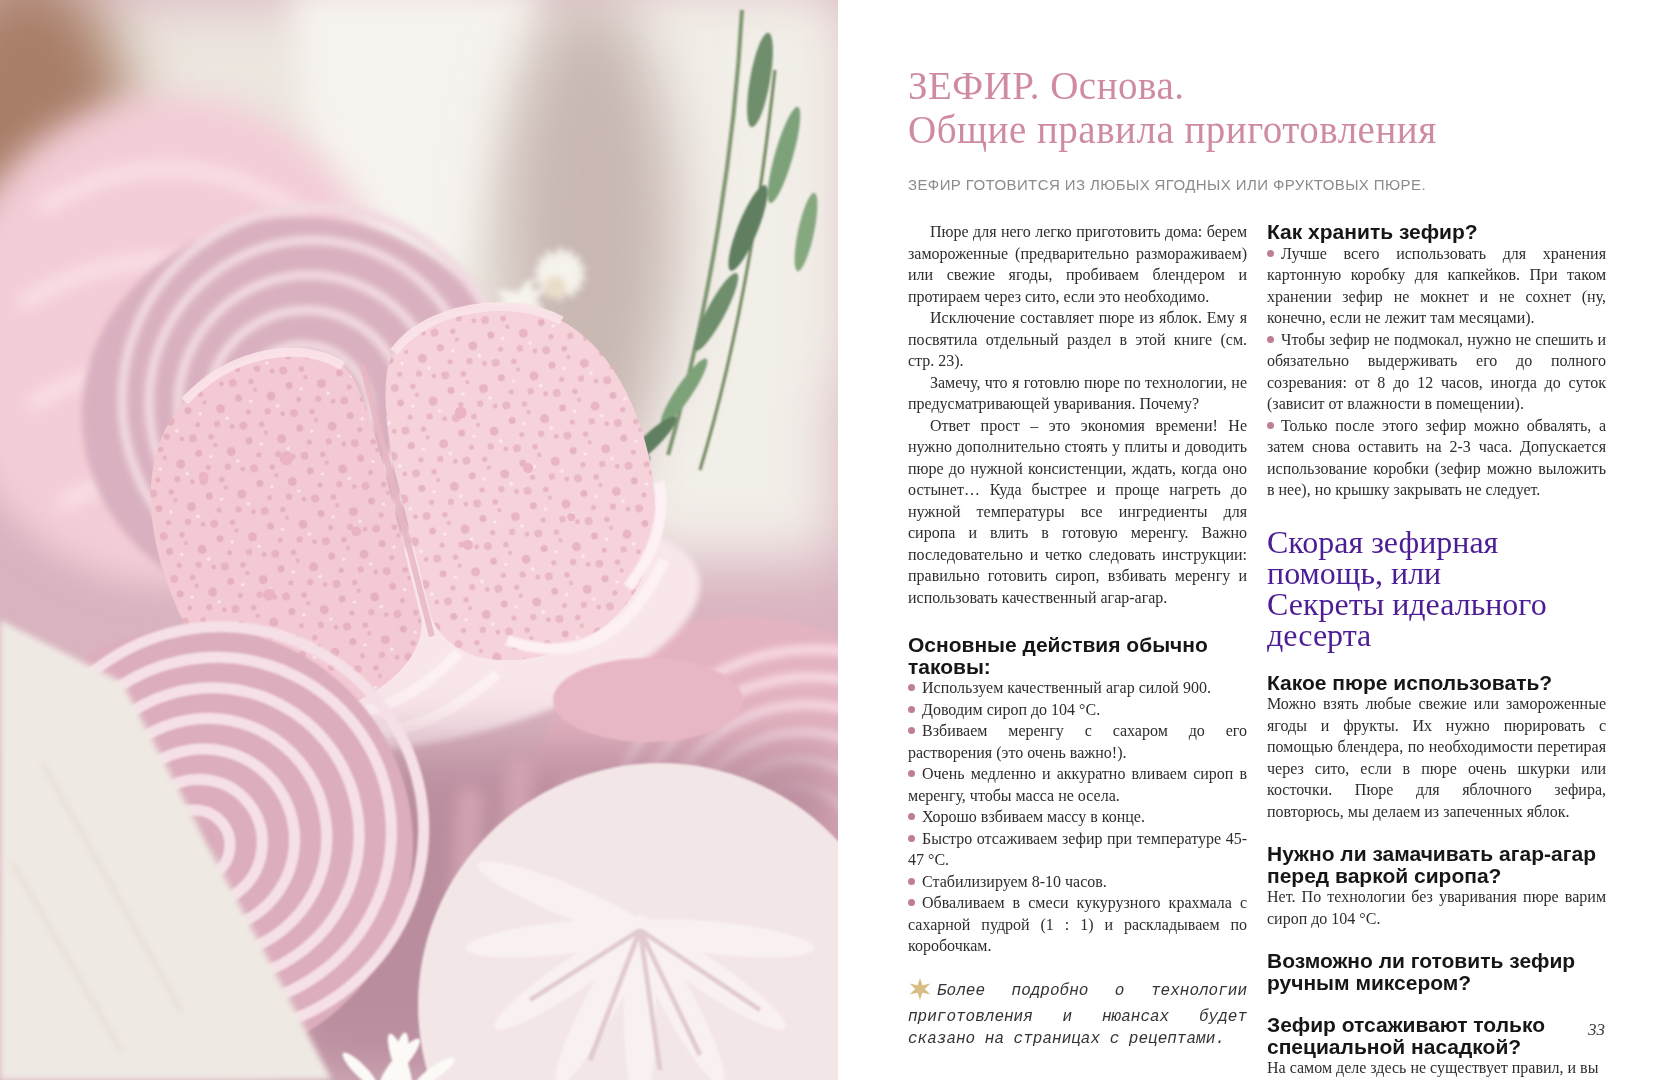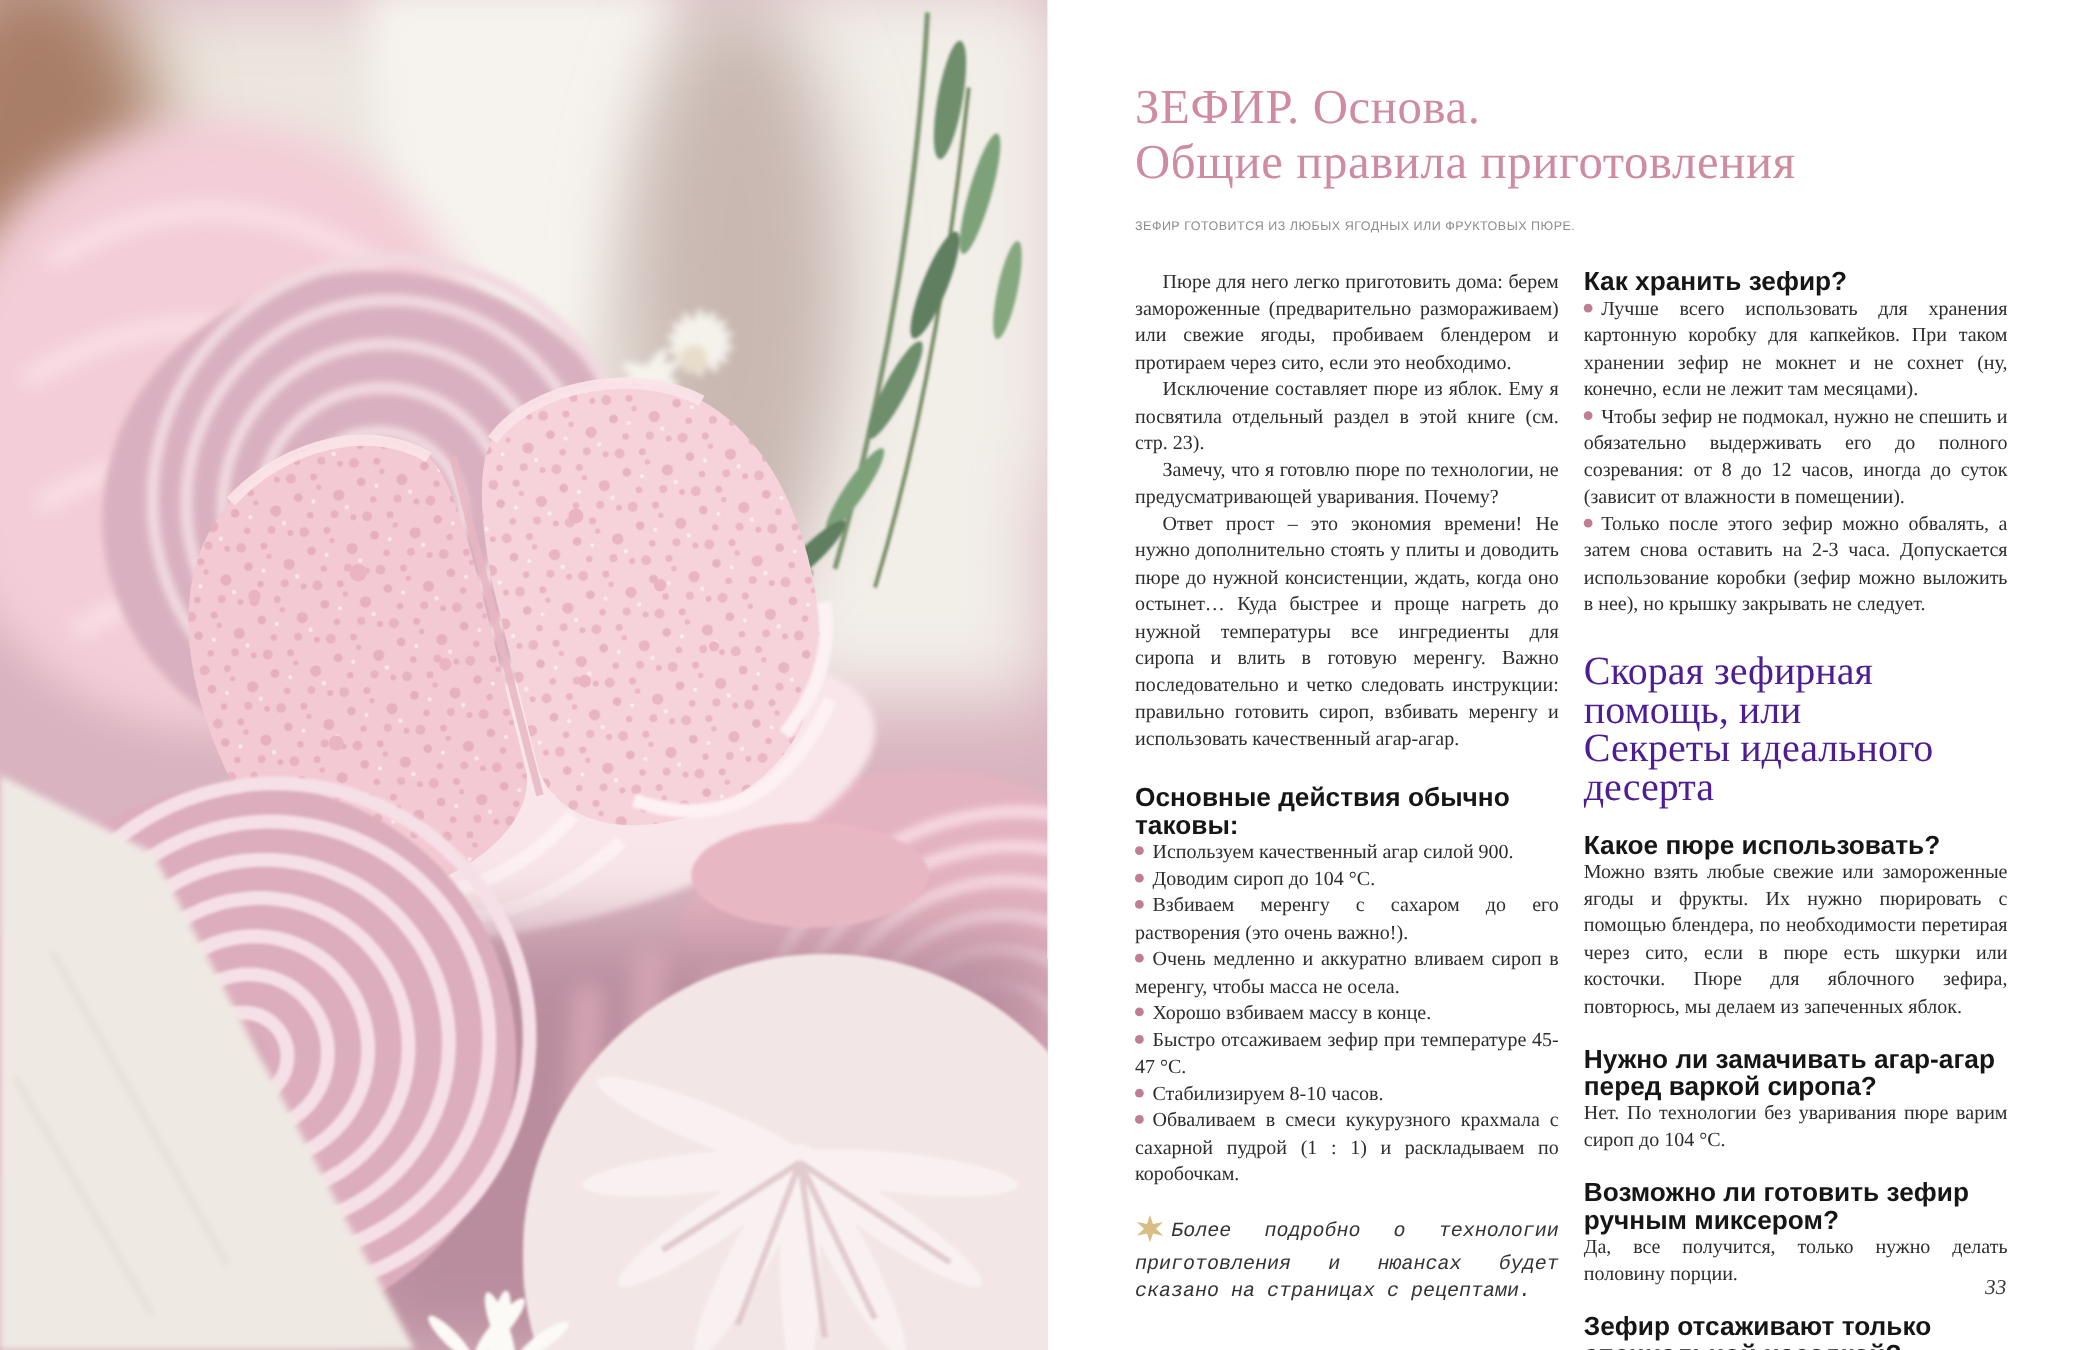--- a/index.html
+++ b/index.html
@@ -4,21 +4,21 @@
 <style>
   html,body{margin:0;padding:0;background:#ffffff;}
   .spread{position:relative;width:1676px;height:1080px;overflow:hidden;display:flex;background:#fff;
           font-family:"Liberation Serif", serif;}
   .photo-panel{position:relative;width:838px;height:1080px;overflow:hidden;background:#dcbcc6;flex:none;}
   .photo-panel svg{display:block;}
   .text-page{position:relative;width:838px;height:767px;background:#ffffff;flex:none;}
   .content{position:absolute;left:52px;top:64px;width:716px;}
   .title{font-family:"Liberation Serif", serif;font-weight:400;color:#cf8ca0;
          font-size:39px;line-height:44px;letter-spacing:.5px;margin:0 0 0 18px;}
-  .subtitle{font-family:"Liberation Sans", sans-serif;color:#8c8c8c;font-size:10px;
+  .subtitle{font-family:"Liberation Sans", sans-serif;color:#8c8c8c;font-size:15px;
             letter-spacing:.4px;margin:24px 0 0 18px;}
   .columns{display:flex;gap:20px;margin-top:28px;padding-left:18px;justify-content:flex-end;}
   .col{width:339px;flex:none;font-size:16px;line-height:21.5px;color:#2f2c2c;text-align:justify;}
   .col p{margin:0;}
   p.indent{text-indent:22px;}
   .sans-h{font-family:Liberation Sans, sans-serif;font-weight:700;font-size:21px;line-height:21.5px;
           color:#161616;margin:0;text-align:left;}
   .gap{height:21px;}
   .gap-lg{height:26px;}
   .bullet{position:relative;margin:0;}
@@ -268,29 +268,28 @@
           <p class="bullet"><span class="dot"></span><span>Лучше всего использовать для хранения картонную коробку для капкейков. При таком хранении зефир не мокнет и не сохнет (ну, конечно, если не лежит там месяцами).</span></p>
           <p class="bullet"><span class="dot"></span><span>Чтобы зефир не подмокал, нужно не спешить и обязательно выдерживать его до полного созревания: от 8 до 12 часов, иногда до суток (зависит от влажности в помещении).</span></p>
           <p class="bullet"><span class="dot"></span><span>Только после этого зефир можно обвалять, а затем снова оставить на 2-3 часа. Допускается использование коробки (зефир можно выложить в нее), но крышку закрывать не следует.</span></p>
 
           <div class="gap-lg"></div>
           <h2 class="pink-h"><span>Скорая зефирная помощь, или</span><br>
             <span>Секреты идеального десерта</span></h2>
 
           <div class="gap"></div>
           <p class="sans-h">Какое пюре использовать?</p>
-          <p>Можно взять любые свежие или замороженные ягоды и фрукты. Их нужно пюрировать с помощью блендера, по необходимости перетирая через сито, если в пюре есть шкурки или косточки. Пюре для яблочного зефира, повторюсь, мы делаем из запеченных яблок.</p>
+          <p>Можно взять любые свежие или замороженные ягоды и фрукты. Их нужно пюрировать с помощью блендера, по необходимости перетирая через сито, если в пюре очень шкурки или косточки. Пюре для яблочного зефира, повторюсь, мы делаем из запеченных яблок.</p>
 
           <div class="gap"></div>
           <p class="sans-h">Нужно ли замачивать агар-агар перед варкой сиропа?</p>
           <p>Нет. По технологии без уваривания пюре варим сироп до 104 °С.</p>
 
           <div class="gap"></div>
           <p class="sans-h">Возможно ли готовить зефир ручным миксером?</p>
-          <p>Да, все получится, только нужно делать половину порции.</p>
 
           <div class="gap"></div>
           <p class="sans-h">Зефир отсаживают только специальной насадкой?</p>
           <p>На самом деле здесь не существует правил, и вы</p>
         </div>
 
       </div>
     </div>
 
     <div class="page-number">33</div>

